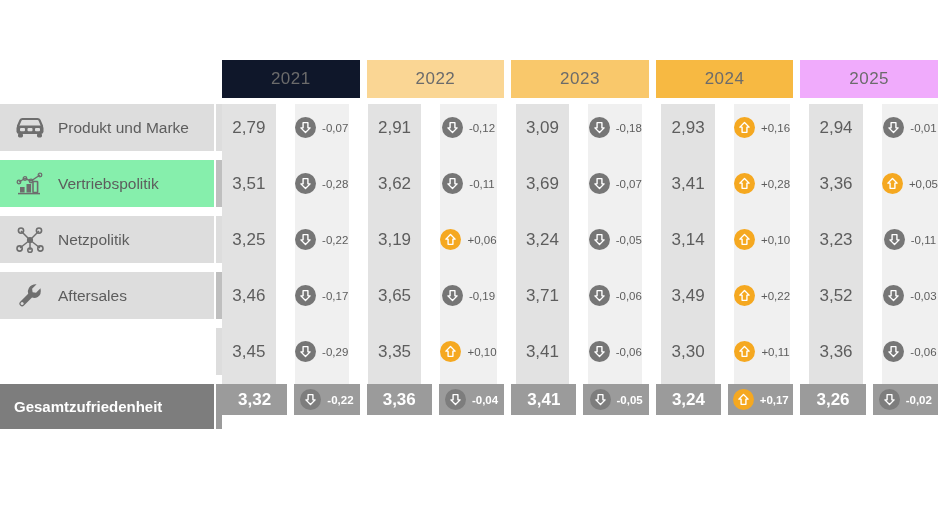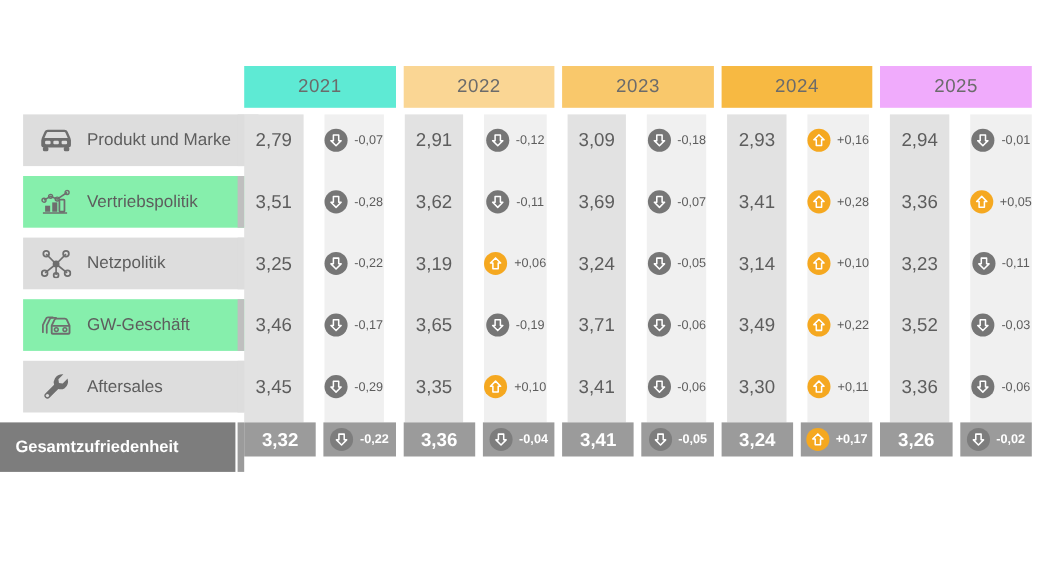--- a/index.html
+++ b/index.html
@@ -39,21 +39,20 @@
     color: #6b6b6b;
     letter-spacing: .5px;
   }
 
   
   #label-col {
     position: absolute;
     left: 0px;
     top: 104px;
     width: 214px;
-    margin-left: 21px;
   }
   .label-cell {
     height: 47px;
     margin-bottom: 9px;
     display: flex;
     align-items: center;
     padding-left: 14px;
     box-sizing: border-box;
   }
   .label-cell .ico {
@@ -189,21 +188,21 @@
     font-size: 11.5px;
   }
   .tcol .badge.down { background: #7d7d7d; }
 </style>
 </head>
 <body>
 
 <div id="board">
 
   <div id="year-header">
-      <div class="year-cell" style="background: #5eead4;">
+      <div class="year-cell" style="background: #0f172a;">
         <span>2021</span>
       </div>
       <div class="year-cell" style="background: rgb(250, 214, 148);">
         <span>2022</span>
       </div>
       <div class="year-cell" style="background: rgb(249, 200, 107);">
         <span>2023</span>
       </div>
       <div class="year-cell" style="background: rgb(247, 185, 66);">
         <span>2024</span>
@@ -255,33 +254,20 @@
             <circle cx="14" cy="13" r="3.1" fill="#6e6e6e"></circle>
             <circle cx="5" cy="3.6" r="2.6" fill="none" stroke="#6e6e6e" stroke-width="1.6"></circle>
             <circle cx="23" cy="3.6" r="2.6" fill="none" stroke="#6e6e6e" stroke-width="1.6"></circle>
             <circle cx="3.6" cy="21.5" r="2.6" fill="none" stroke="#6e6e6e" stroke-width="1.6"></circle>
             <circle cx="24.4" cy="21.5" r="2.6" fill="none" stroke="#6e6e6e" stroke-width="1.6"></circle>
             <circle cx="14" cy="23.2" r="2.2" fill="none" stroke="#6e6e6e" stroke-width="1.6"></circle>
           </svg>
         </span>
         <span class="ltxt">Netzpolitik</span>
       </div>
-      <div class="label-cell shade-dark">
-        <span class="ico">
-          <svg width="30" height="22" viewBox="0 0 30 22">
-            <path d="M3 17 L3 10.5 L6 4.5 Q6.4 3.5 7.6 3.5 L12 3.5" fill="none" stroke="#6e6e6e" stroke-width="1.6" stroke-linecap="round"></path>
-            <path d="M6.5 17.5 L6.5 10.8 L9.4 5 Q9.8 4 11 4 L15 4" fill="none" stroke="#6e6e6e" stroke-width="1.6" stroke-linecap="round"></path>
-            <path d="M11 17.5 L11 11 L13.6 5.6 Q14 4.6 15.2 4.6 L23 4.6 Q24.2 4.6 24.7 5.6 L27.2 11 L27.2 17.5 Q27.2 18.4 26.3 18.4 L11.9 18.4 Q11 18.4 11 17.5 Z" fill="none" stroke="#6e6e6e" stroke-width="1.7" stroke-linejoin="round"></path>
-            <line x1="11.4" y1="11.2" x2="27" y2="11.2" stroke="#6e6e6e" stroke-width="1.5"></line>
-            <circle cx="15.2" cy="14.6" r="1.7" fill="none" stroke="#6e6e6e" stroke-width="1.4"></circle>
-            <circle cx="23" cy="14.6" r="1.7" fill="none" stroke="#6e6e6e" stroke-width="1.4"></circle>
-          </svg>
-        </span>
-        <span class="ltxt">GW-Geschäft</span>
-      </div>
       <div class="label-cell shade-light">
         <span class="ico">
           <svg width="28" height="26" viewBox="0 0 28 26">
             <path d="M24.5 3.2 L20 7.7 L16.6 7.2 L16.1 3.8 L20.6 -0.7 Q15.4 -1 12.9 3 Q11.2 5.7 12.2 8.8 L4.2 16.8 Q2.3 18.7 4.2 20.6 Q6.1 22.5 8 20.6 L16 12.6 Q19.1 13.6 21.8 11.9 Q25.8 9.4 24.5 3.2 Z" fill="#6e6e6e" transform="translate(0,2)"></path>
             <circle cx="6.1" cy="20.6" r="1.5" fill="#dddddd"></circle>
           </svg>
         </span>
         <span class="ltxt">Aftersales</span>
       </div>
     </div>

